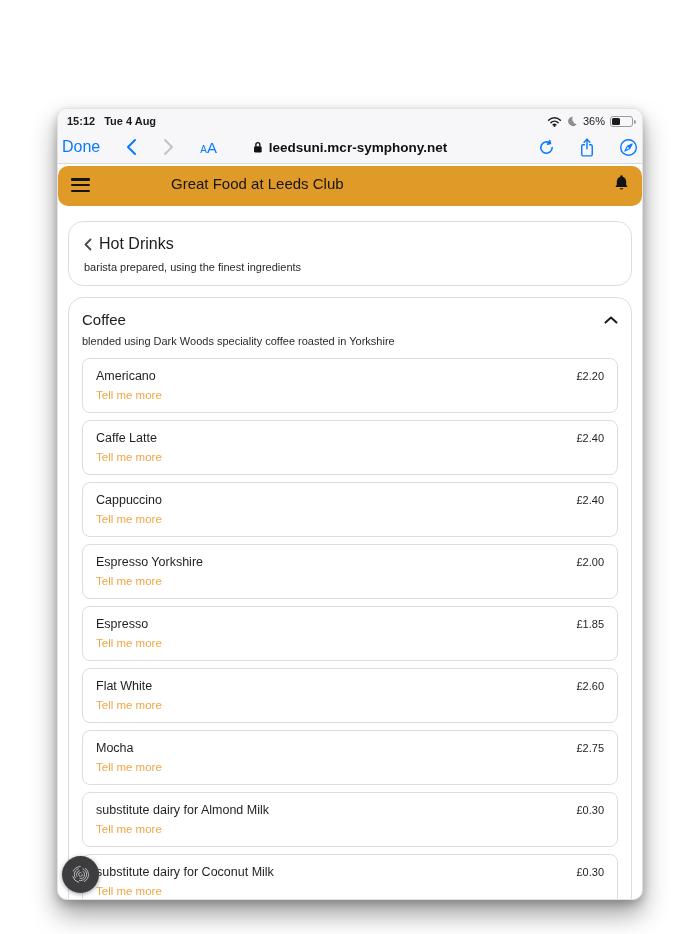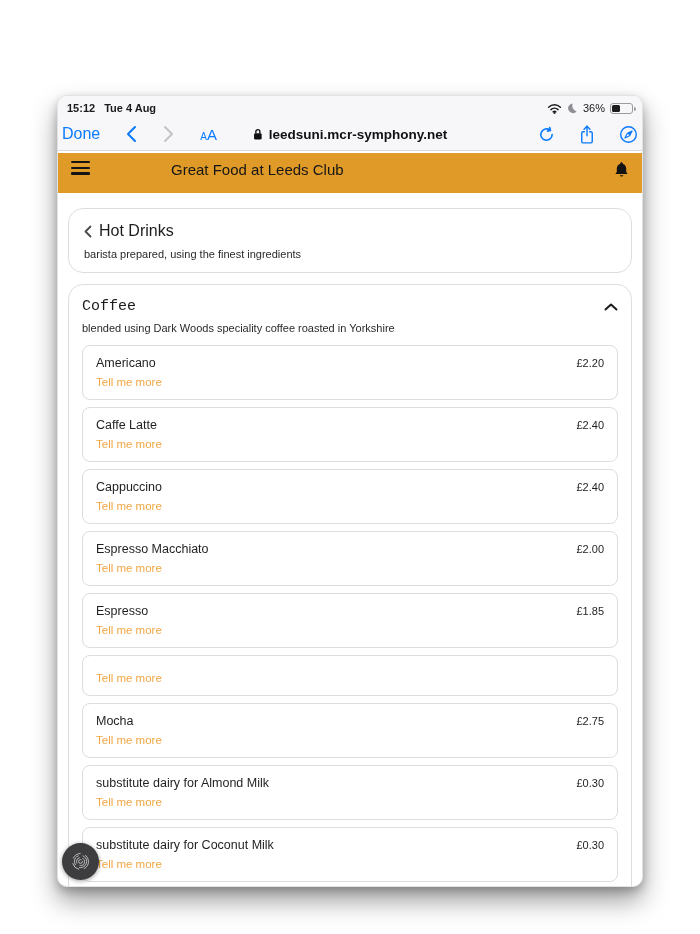--- a/index.html
+++ b/index.html
@@ -7,21 +7,21 @@
     --link:#F0A643;
     --blue:#0A7AFF;
     --ink:#1d1d1f;
   }
   *{margin:0;padding:0;box-sizing:border-box;}
   html,body{width:700px;height:934px;background:#ffffff;font-family:"Liberation Sans",sans-serif;-webkit-font-smoothing:antialiased;}
   body{position:relative;overflow:hidden;}
 
   
   .device{
-    position:absolute;left:57px;top:95px;width:586px;height:792px;
+    position:absolute;left:57px;top:108px;width:586px;height:792px;
     background:#ffffff;border:1px solid #e3e3e3;border-radius:10px;overflow:hidden;
     box-shadow:0 14px 26px rgba(0,0,0,.38),0 4px 10px rgba(0,0,0,.22);
   }
 
   
   .chrome{background:#f7f7f9;}
   .statusbar{height:22px;display:flex;align-items:center;justify-content:space-between;padding:2px 9px 0 9px;font-size:11px;color:#1b1b1d;}
   .sb-left{display:flex;gap:9px;font-weight:bold;}
   .sb-right{display:flex;align-items:center;gap:5px;}
   .sb-right .pct{font-size:11px;color:#1b1b1d;}
@@ -34,36 +34,36 @@
   .done{color:var(--blue);font-size:16px;cursor:default;}
   .nav-chevron{display:inline-flex;align-items:center;}
   .aa{color:var(--blue);letter-spacing:0;cursor:default;display:inline-flex;align-items:baseline;}
   .aa .small{font-size:10px;}
   .aa .big{font-size:15px;}
   .urlbox{position:absolute;left:50%;transform:translateX(-50%);display:flex;align-items:center;gap:6px;}
   .urlbox .url{font-size:13.5px;font-weight:bold;color:#111;}
   .tb-right{margin-left:auto;display:flex;align-items:center;gap:24px;}
 
   
-  .appheader{height:40px;margin-top:2px;background:var(--accent);display:flex;align-items:flex-start;position:relative;padding:8px 13px;}
+  .appheader{height:40px;margin-top:2px;background:var(--accent);display:flex;align-items:flex-end;position:relative;padding:14px 13px;border-radius:10px;}
   .burger{width:19px;display:flex;flex-direction:column;gap:3.5px;cursor:default;}
   .burger span{display:block;height:2.2px;background:#141414;border-radius:1px;}
   .apptitle{position:absolute;left:113px;font-size:15px;color:#161616;}
   .bell{margin-left:auto;display:flex;align-items:center;}
 
   
   .content{padding:15px 10px 0 10px;}
   .card{background:#fff;border:1px solid #ddd;border-radius:15px;}
   .backcard{padding:13px 15px 12px 15px;}
   .backrow{display:flex;align-items:center;gap:7px;cursor:default;}
   .backrow .txt{font-size:16px;color:#1c1c1c;}
   .backsub{margin-top:8px;font-size:11px;color:#2a2a2a;}
 
   .section{margin-top:11px;padding:13px 13px 12px 13px;}
-  .sec-head{display:flex;align-items:center;justify-content:space-between;cursor:default;font-family:Liberation Mono, monospace;}
+  .sec-head{display:flex;align-items:center;justify-content:space-between;cursor:default;}
   .sec-title{font-size:15px;color:#1c1c1c;}
   .sec-sub{margin-top:7px;font-size:11px;color:#2a2a2a;}
   .itemlist{margin-top:11px;}
   .item{border:1px solid #ddd;border-radius:8px;padding:10px 13px 9px 13px;margin-bottom:7px;background:#fff;}
   .itemrow{display:flex;align-items:baseline;justify-content:space-between;}
   .item .name{font-size:12.5px;color:#1f1f1f;}
   .item .price{font-size:11px;color:#1f1f1f;}
   .item .more{display:inline-block;margin-top:6px;font-size:11.5px;color:var(--link);cursor:default;text-align:right;}
 
   
@@ -210,33 +210,37 @@
   </div>
           <div class="item">
     <div class="itemrow">
       <span class="name">Cappuccino</span>
       <span class="price">£2.40</span>
     </div>
     <span class="more">Tell me more</span>
   </div>
           <div class="item">
     <div class="itemrow">
-      <span class="name">Espresso Macchiato</span>
+      <span class="name">Espresso Yorkshire</span>
       <span class="price">£2.00</span>
     </div>
     <span class="more">Tell me more</span>
   </div>
           <div class="item">
     <div class="itemrow">
       <span class="name">Espresso</span>
       <span class="price">£1.85</span>
     </div>
     <span class="more">Tell me more</span>
   </div>
           <div class="item">
+    <div class="itemrow">
+      <span class="name">Flat White</span>
+      <span class="price">£2.60</span>
+    </div>
     <span class="more">Tell me more</span>
   </div>
           <div class="item">
     <div class="itemrow">
       <span class="name">Mocha</span>
       <span class="price">£2.75</span>
     </div>
     <span class="more">Tell me more</span>
   </div>
           <div class="item">

